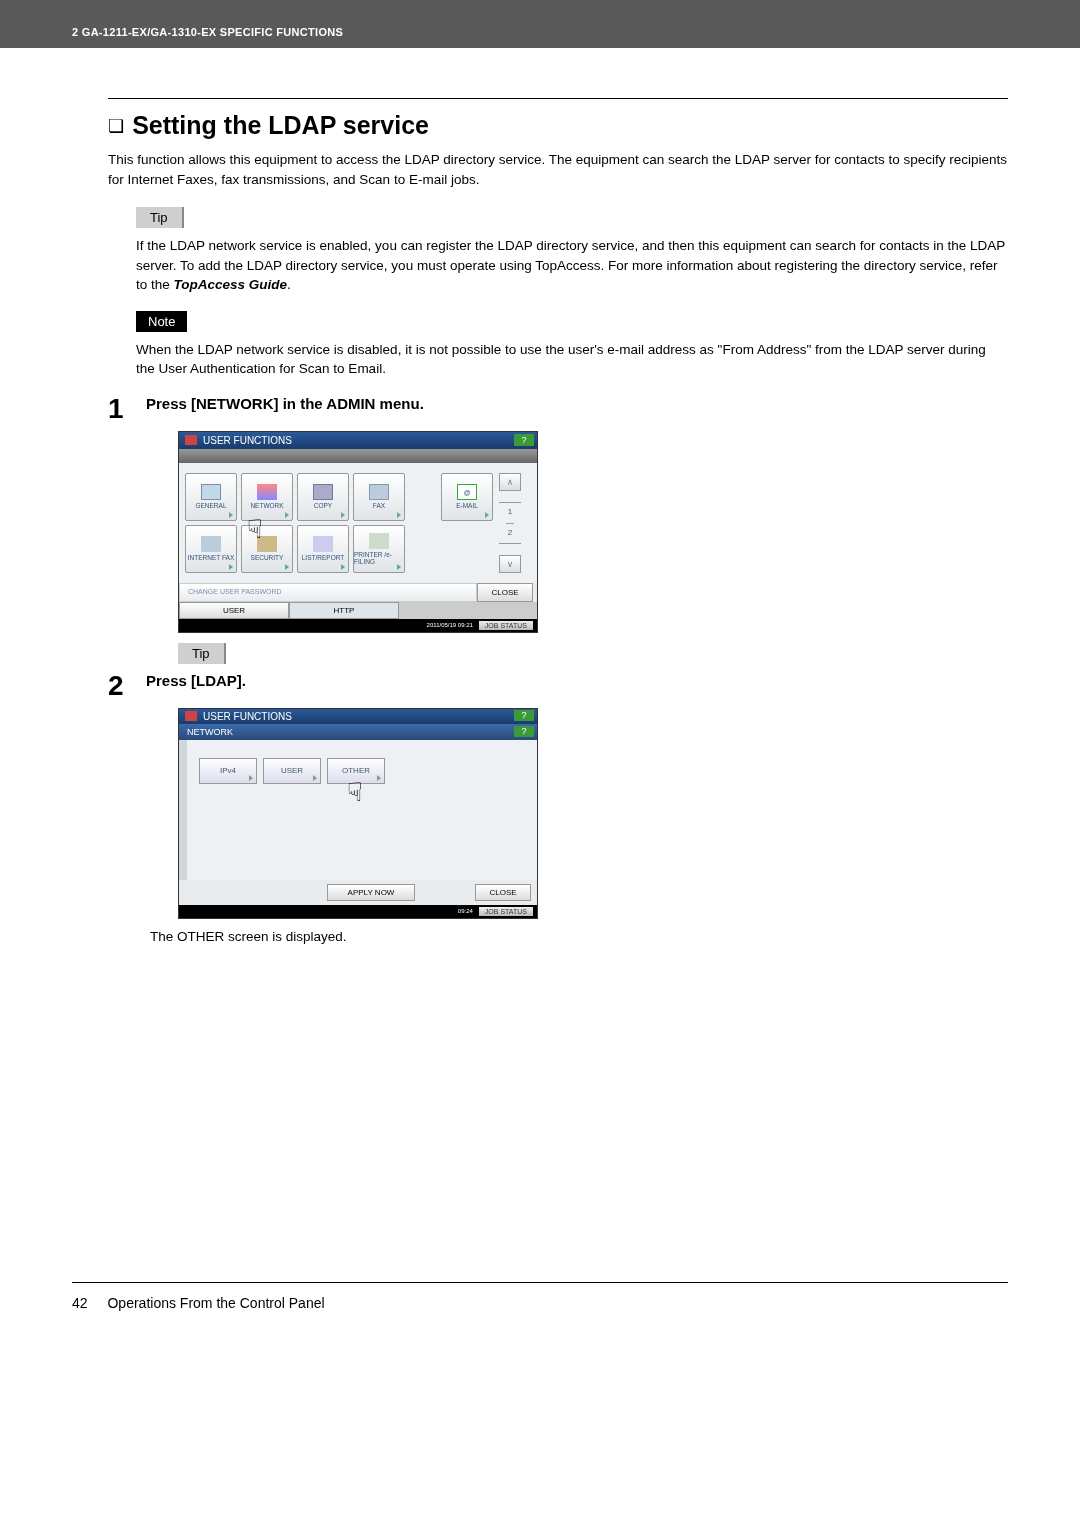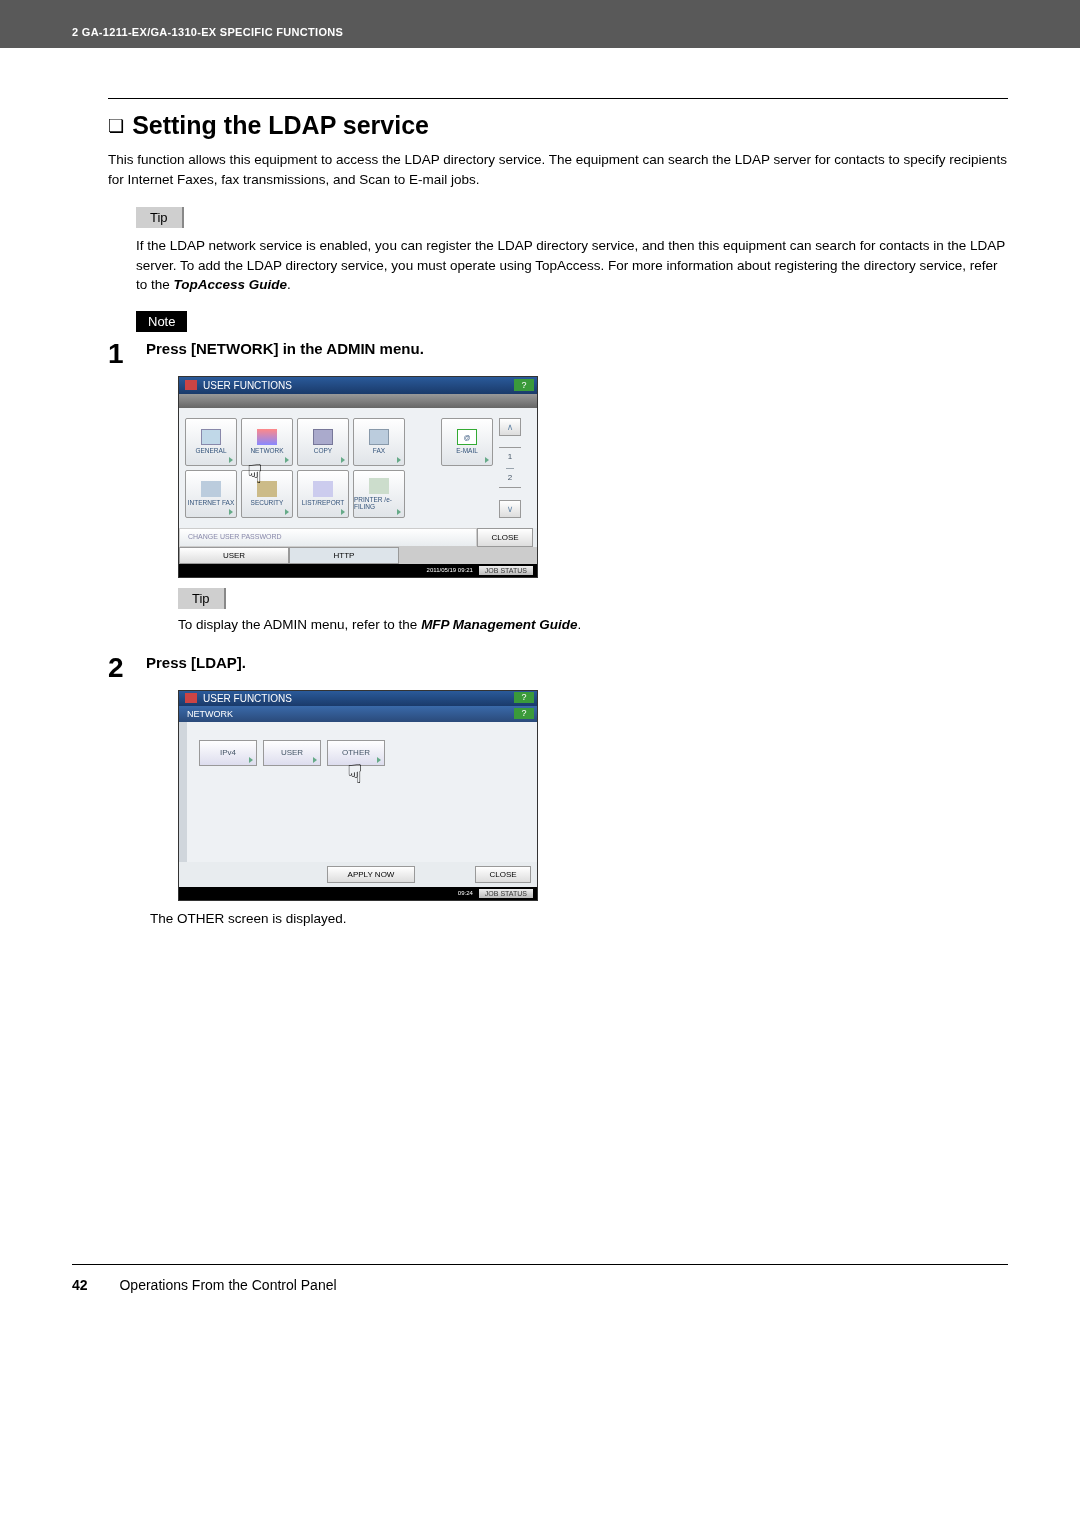--- a/index.html
+++ b/index.html
@@ -78,21 +78,21 @@
     .s2-sub .help { position: absolute; right: 3px; top: 2px; background: #3a9a3a; color: #fff; width: 20px; height: 11px; font-size: 9px; text-align: center; line-height: 11px; }
     .s2-body { background: #eef1f4; height: 140px; padding: 18px 12px; display: flex; gap: 6px; margin-left: 8px; }
     .s2-btn { width: 58px; height: 26px; background: linear-gradient(#fff,#dde); border: 1px solid #999; font-size: 8px; display: flex; align-items: center; justify-content: center; position: relative; color: #456; }
     .s2-btn .tri { position: absolute; bottom: 2px; right: 3px; width: 0; height: 0; border-left: 4px solid #6a8; border-top: 3px solid transparent; border-bottom: 3px solid transparent; }
     .s2-bottom { display: flex; justify-content: flex-end; gap: 60px; padding: 4px 6px; background: #e8ecef; }
     .s2-apply { width: 88px; font-size: 8px; text-align: center; padding: 3px 16px; background: linear-gradient(#fff,#ddd); border: 1px solid #999; }
     .s2-close { width: 56px; font-size: 8px; text-align: center; padding: 3px 0; background: linear-gradient(#fff,#ddd); border: 1px solid #999; }
     
     .footer-rule { border-top: 1.5px solid #000; margin: 0 72px; }
     .footer { padding: 12px 72px 30px; font-size: 14px; }
-    .page-num { font-weight: bold; margin-right: 28px; }
+    .page-num { font-weight: normal; margin-right: 16px; }
   </style>
 </head>
 <body>
 
 <div class="header-bar">
   <span>2 GA-1211-EX/GA-1310-EX SPECIFIC FUNCTIONS</span>
 </div>
 
 <div class="content">
   <div class="section-rule"></div>
@@ -103,20 +103,21 @@
   </div>
   
   <p class="body-text">This function allows this equipment to access the LDAP directory service. The equipment can search the LDAP server for contacts to specify recipients for Internet Faxes, fax transmissions, and Scan to E-mail jobs.</p>
   
   <div class="tip-label">Tip</div>
   <p class="indented">
     <span>If the LDAP network service is enabled, you can register the LDAP directory service, and then this equipment can search for contacts in the LDAP server. To add the LDAP directory service, you must operate using TopAccess. For more information about registering the directory service, refer to the </span><b><i>TopAccess Guide</i></b><span>.</span>
   </p>
   
   <div class="note-label">Note</div>
+  <p class="indented">When the LDAP network service is disabled, it is not possible to use the user's e-mail address as "From Address" from the LDAP server during the User Authentication for Scan to Email.</p>
   
   
   <div class="step">
     <div class="step-num">1</div>
     <div class="step-content">
       <div class="step-title">Press [NETWORK] in the ADMIN menu.</div>
     </div>
   </div>
   
   <div class="screenshot">
@@ -194,23 +195,20 @@
       <div class="s1-status">
         <span>2011/05/19 09:21</span>
         <div class="s1-job">JOB STATUS</div>
       </div>
       <div class="pointer-hand" style="top:82px; left:68px;">☟</div>
     </div>
   </div>
   
   
   <div class="tip-label post-tip-label">Tip</div>
-  <p class="post-tip-text">
-    <span>To display the ADMIN menu, refer to the </span><b><i>MFP Management Guide</i></b><span>.</span>
-  </p>
   
   
   <div class="step">
     <div class="step-num">2</div>
     <div class="step-content">
       <div class="step-title">Press [LDAP].</div>
     </div>
   </div>
   
   <div class="screenshot">

